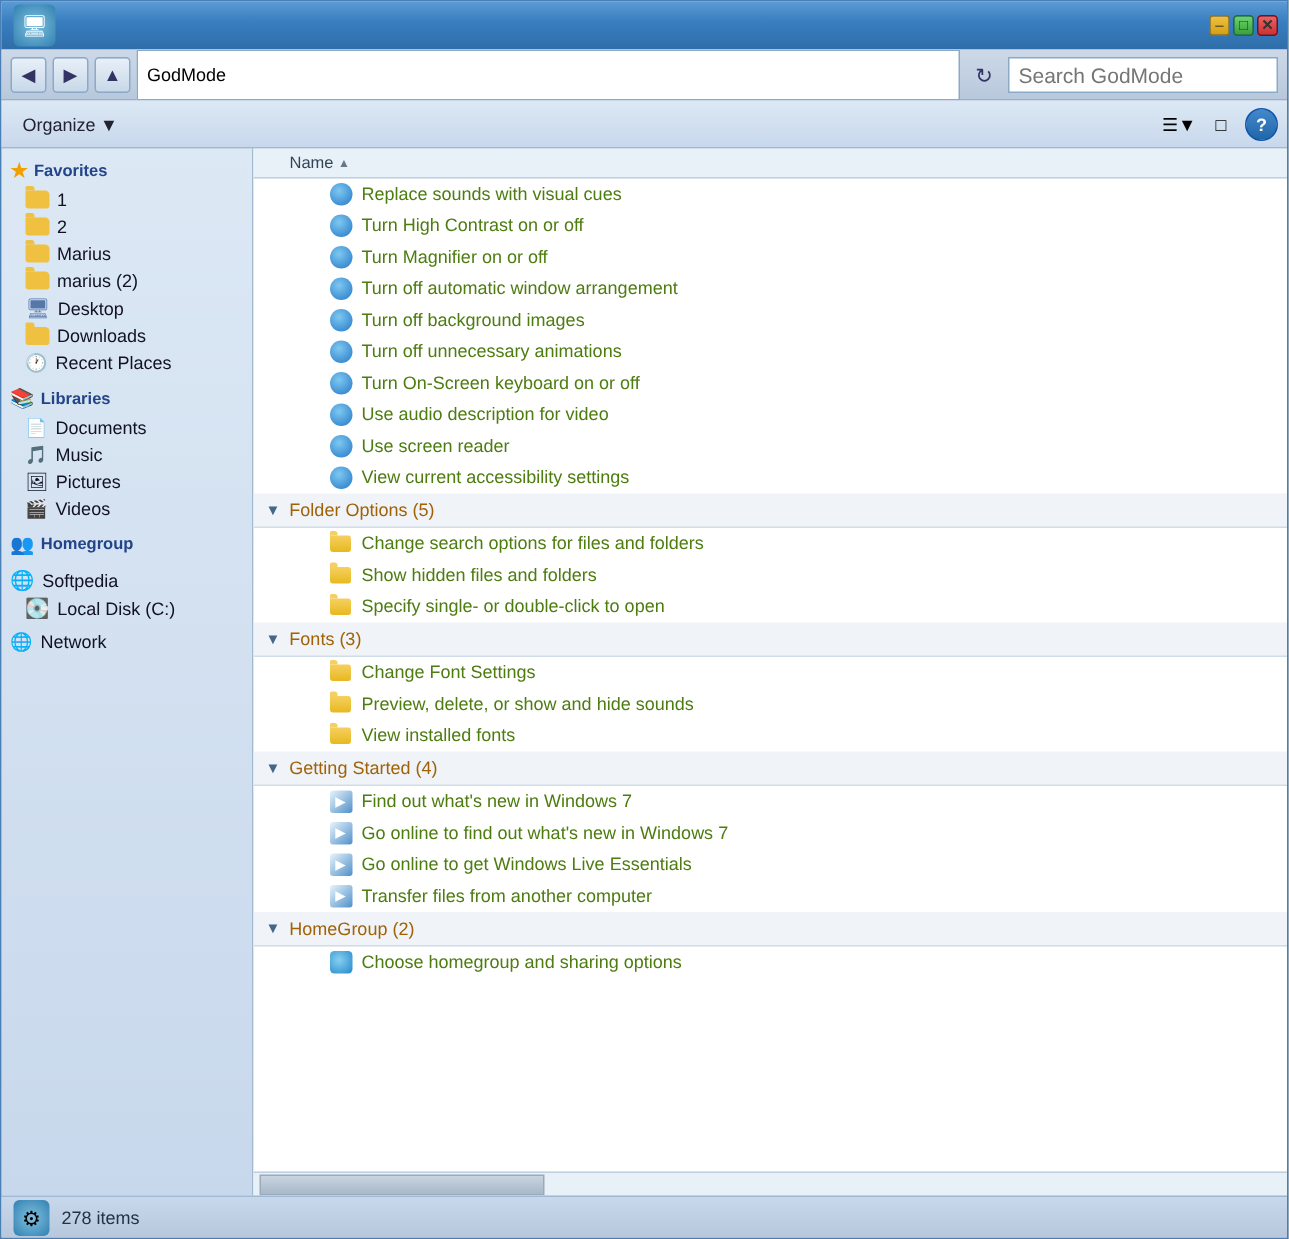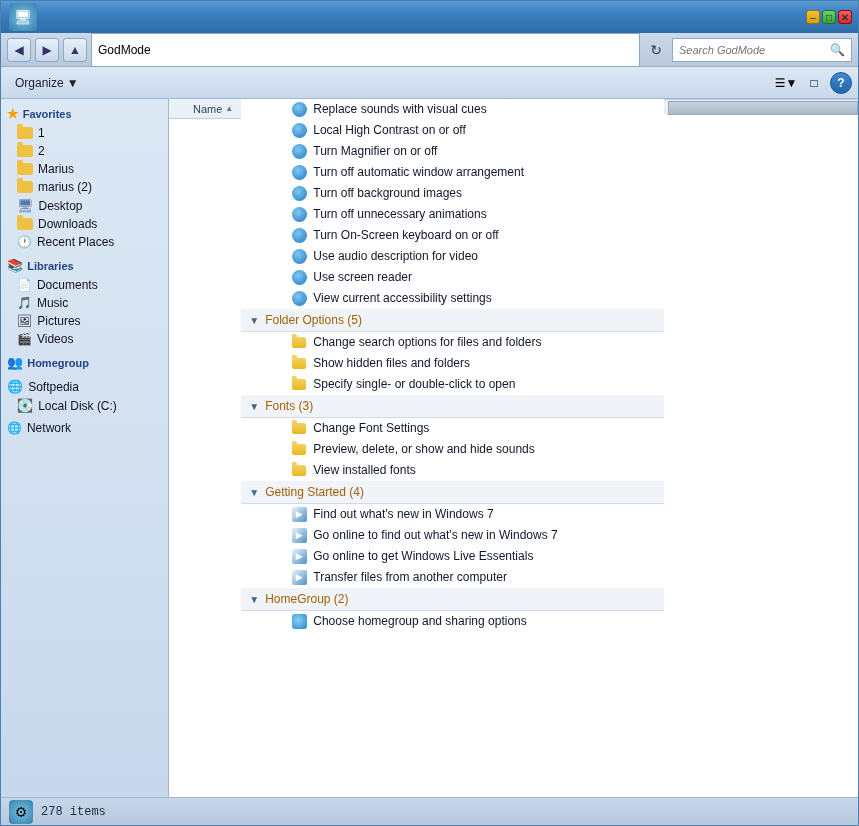--- a/index.html
+++ b/index.html
@@ -40,21 +40,21 @@
     }
     .address-path {
       flex: 1; height: 24px; background: white; border: 1px solid #8aaac8;
       display: flex; align-items: center; padding: 16px 6px; font-size: 12px;
     }
     .refresh-btn { width: 24px; height: 24px; display: flex; align-items: center; justify-content: center; cursor: pointer; font-size: 14px; color: #336; }
     .search-box {
       width: 180px; height: 24px; border: 1px solid #8aaac8; background: white;
       display: flex; align-items: center; padding: 0 6px; gap: 4px;
     }
-    .search-box input { border: none; outline: none; flex: 1; font-size: 11px; color: #888; background: transparent; font-style: italic; }
+    .search-box input { border: none; outline: none; flex: 1; font-size: 14px; color: #888; background: transparent; }
     .search-icon { color: #668; font-size: 12px; }
 
     
     .toolbar {
       height: 32px; background: linear-gradient(to bottom, #dce8f4, #c8d8ec);
       display: flex; align-items: center; padding: 0 6px; gap: 2px;
       border-bottom: 1px solid #a0b8d0;
     }
     .toolbar-btn {
       height: 26px; padding: 0 8px; background: transparent; border: none;
@@ -82,21 +82,21 @@
       font-size: 12px; color: #112; cursor: pointer;
     }
     .folder-icon { width: 16px; height: 12px; background: #f0c040; border-radius: 1px 3px 2px 2px; display: inline-block; position: relative; }
     .folder-icon::before { content: ''; position: absolute; top: -3px; left: 0; width: 6px; height: 3px; background: #f0c040; border-radius: 1px 2px 0 0; }
     .star-icon { color: #f0a000; font-size: 13px; }
     .lib-icon { color: #6688aa; font-size: 13px; }
     .globe-icon { color: #3377cc; font-size: 13px; }
     .disk-icon { color: #778899; font-size: 13px; }
 
     
-    .content-area { flex: 1; display: flex; flex-direction: row; background: white; overflow: hidden; }
+    .content-area { flex: 1; display: flex; flex-direction: column; background: white; overflow: hidden; }
     .content-header {
       height: 20px; background: #e8f0f8; border-bottom: 1px solid #c0d0e0;
       display: flex; align-items: center; padding: 0 8px;
     }
     .col-header { font-size: 11px; color: #334455; display: flex; align-items: center; gap: 3px; cursor: pointer; }
     .sort-arrow { font-size: 8px; color: #667788; }
 
     .content-scroll { flex: 1; overflow-y: auto; overflow-x: hidden; }
 
     .section-header {
@@ -104,39 +104,39 @@
       background: #f0f4f8; border-bottom: 1px solid #d0dce8; cursor: pointer;
     }
     .section-header-title { font-size: 12px; color: #a16207; font-weight: normal; }
     .section-arrow { font-size: 10px; color: #446688; }
 
     .item-row {
       display: flex; align-items: center; gap: 6px; padding: 2px 8px 2px 28px;
       cursor: pointer; border-bottom: 1px solid transparent;
     }
     .item-icon { width: 16px; height: 16px; flex-shrink: 0; display: flex; align-items: center; justify-content: center; }
-    .item-label { font-size: 12px; color: #0f172a; }
+    .item-label { font-size: 12px; color: #4d7c0f; }
 
     
     .content-scroll::-webkit-scrollbar { width: 16px; }
     .content-scroll::-webkit-scrollbar-track { background: #e8f0f8; }
     .content-scroll::-webkit-scrollbar-thumb { background: linear-gradient(to right, #c0ccd8, #a8b8c8); border: 1px solid #9aaab8; }
 
     .sidebar::-webkit-scrollbar { width: 12px; }
     .sidebar::-webkit-scrollbar-track { background: #d0dce8; }
     .sidebar::-webkit-scrollbar-thumb { background: #a8b8c8; border: 1px solid #9aaab8; }
 
     
     .status-bar {
       height: 28px; background: linear-gradient(to bottom, #c8d8ec, #b8c8dc);
       border-top: 1px solid #a0b8d0; display: flex; align-items: center;
       padding: 0 8px; gap: 8px;
     }
     .status-icon { width: 24px; height: 24px; background: radial-gradient(circle, #80c0e0, #3080b0); border-radius: 4px; display: flex; align-items: center; justify-content: center; font-size: 14px; }
-    .status-text { font-size: 12px; color: #223344; font-family: Liberation Mono, monospace; }
+    .status-text { font-size: 12px; color: #223344; }
 
     
     .hscroll-area {
       height: 16px; background: #e8f0f8; border-top: 1px solid #c0d0e0;
       display: flex; align-items: center;
     }
     .hscroll-thumb { height: 14px; width: 190px; margin-left: 4px; background: linear-gradient(to bottom, #c8d4e0, #a8b8c8); border: 1px solid #9aaab8; }
 
     .folder-sm-icon {
       width: 14px; height: 11px;
@@ -333,21 +333,21 @@
           <div class="item-icon">
               <div class="cp-blue-icon"></div>
             </div>
           <span class="item-label">Replace sounds with visual cues</span>
         </div>
         <div class="item-row">
           <div class="checkbox-col"></div>
           <div class="item-icon">
               <div class="cp-blue-icon"></div>
             </div>
-          <span class="item-label">Local High Contrast on or off</span>
+          <span class="item-label">Turn High Contrast on or off</span>
         </div>
         <div class="item-row">
           <div class="checkbox-col"></div>
           <div class="item-icon">
               <div class="cp-blue-icon"></div>
             </div>
           <span class="item-label">Turn Magnifier on or off</span>
         </div>
         <div class="item-row">
           <div class="checkbox-col"></div>

